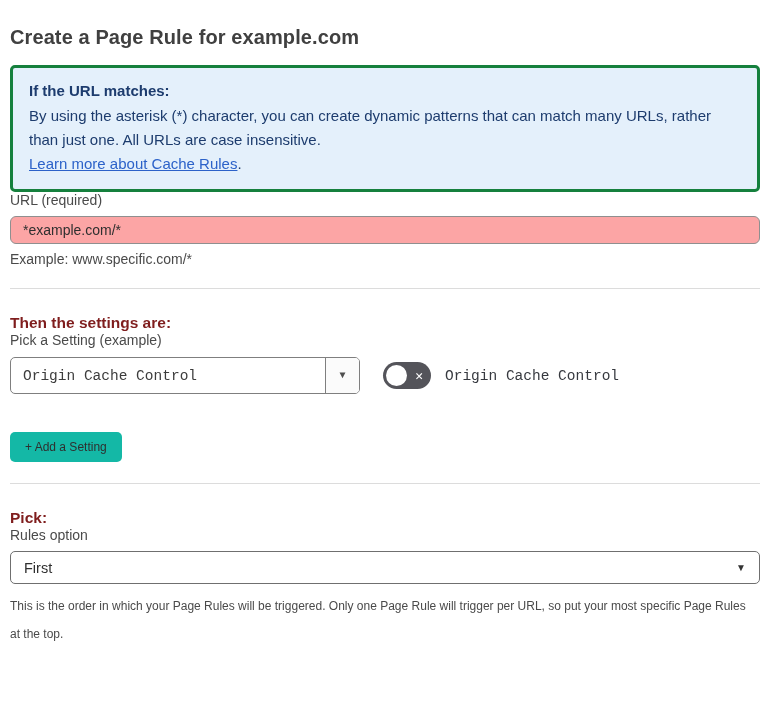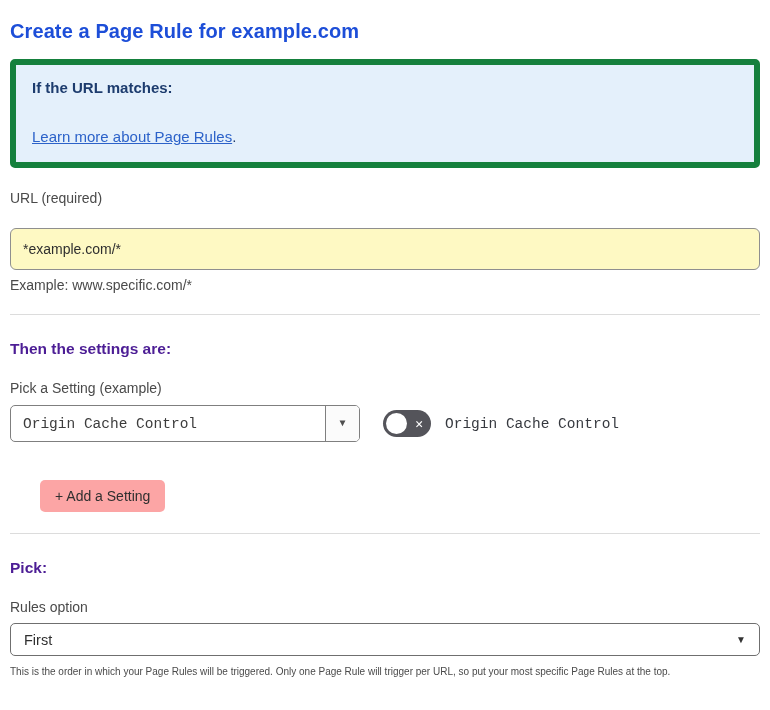--- a/index.html
+++ b/index.html
@@ -5,75 +5,74 @@
   * { box-sizing: border-box; margin: 0; padding: 0; }
   html, body { width: 770px; background: #ffffff; }
   body {
     font-family: "Liberation Sans", "DejaVu Sans", sans-serif;
     color: #2d2d2d;
     padding: 8px 10px 14px 10px;
   }
   .page-title {
     font-size: 20px;
     font-weight: 700;
-    color: #1d4ed8;
+    color: #404040;
     letter-spacing: .1px;
-    margin-top: 12px;
+    margin-top: 18px;
   }
   .info-box {
     margin-top: 16px;
     background: #e4f0fb;
-    border: 6px solid #15803d;
+    border: 3px solid #15803d;
     border-radius: 5px;
     padding: 11px 16px 13px 16px;
     color: #1d3c6e;
     font-size: 15px;
     line-height: 24px;
   }
   .info-heading { font-weight: 700; font-size: 15px; }
   .info-body { margin-top: 1px; max-width: 700px; }
   .info-link {
     color: #2c62c9;
     text-decoration: underline;
     cursor: pointer;
   }
   .info-link-suffix { color: #1d3c6e; }
   .field-label {
     font-size: 14px;
     color: #4a4a4a;
-    margin-top: 22px;
   }
   .text-input {
     display: block;
     width: 100%;
-    height: 42px;
-    margin-top: 22px;
+    height: 28px;
+    margin-top: 8px;
     border: 1px solid #8f8f8f;
     border-radius: 6px;
     padding: 0 12px;
     font-size: 14px;
     color: #2f2f2f;
     font-family: "Liberation Sans", "DejaVu Sans", sans-serif;
     outline: none;
-    background: #fef9c3;
+    background: #fca5a5;
   }
   .helper-text {
     font-size: 14px;
     color: #4a4a4a;
     margin-top: 7px;
   }
   .divider {
     border: none;
     border-top: 1px solid #dcdcdc;
     margin-top: 21px;
   }
   .section-heading {
     font-size: 15.5px;
     font-weight: 700;
-    color: #4c1d95;
+    color: #7f1d1d;
     margin-top: 25px;
   }
   .setting-row {
     display: flex;
     align-items: center;
     margin-top: 9px;
     font-family: Liberation Mono, monospace;
   }
   .select-box {
     display: flex;
@@ -133,65 +132,64 @@
   }
   .toggle-label {
     margin-left: 14px;
     font-size: 14.5px;
     color: #36393f;
   }
   .btn {
     display: inline-block;
     border: none;
     border-radius: 5px;
-    font-size: 14px;
+    font-size: 12px;
     font-family: "Liberation Sans", "DejaVu Sans", sans-serif;
     cursor: pointer;
     color: #2f2f2f;
-    background: #fca5a5;
+    background: #14b8a6;
     padding: 8px 16px;
-    margin-left: 30px;
   }
   .add-setting-btn { margin-top: 38px; padding: 8px 15px; }
   .order-select {
     width: 100%;
     height: 33px;
     margin-top: 8px;
     border: 1px solid #6f6f6f;
     border-radius: 5px;
     display: flex;
     align-items: center;
     justify-content: space-between;
     padding: 0 13px;
     font-size: 14.5px;
     color: #2f2f2f;
     background: #fff;
     cursor: pointer;
     gap: 32px;
   }
   .order-arrow { font-size: 10px; color: #333; }
   .order-helper {
-    font-size: 10px;
+    font-size: 12px;
     color: #4a4a4a;
-    line-height: 16px;
+    line-height: 28px;
     margin-top: 8px;
     max-width: 740px;
   }
 </style>
 </head>
 <body>
 
 
 
 <h1 class="page-title">Create a Page Rule for example.com</h1>
 
 <div class="info-box">
   <div class="info-heading">If the URL matches:</div>
-  <div class="info-body"><br>
-    <span class="info-link">Learn more about Page Rules</span><span class="info-link-suffix">.</span>
+  <div class="info-body"><span>By using the asterisk (*) character, you can create dynamic patterns that can match many URLs, rather than just one. All URLs are case insensitive.</span><br>
+    <span class="info-link">Learn more about Cache Rules</span><span class="info-link-suffix">.</span>
   </div>
 </div>
 
 <div class="field-label">URL (required)</div>
 <input class="text-input" type="text" value="*example.com/*" style="">
 <div class="helper-text">Example: www.specific.com/*</div>
 
 <hr class="divider">
 
 <h2 class="section-heading">Then the settings are:</h2>

